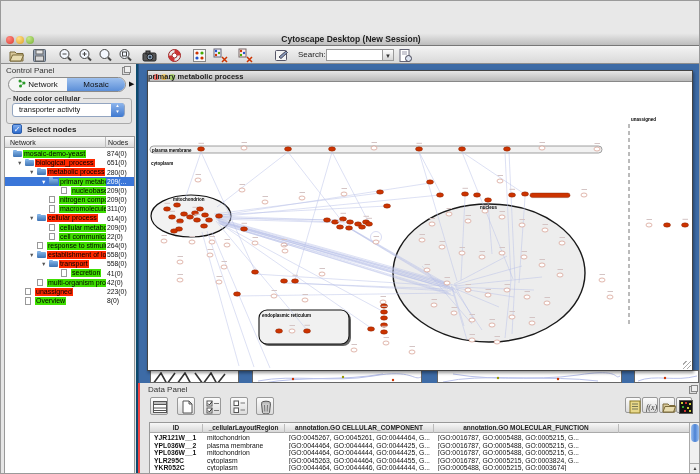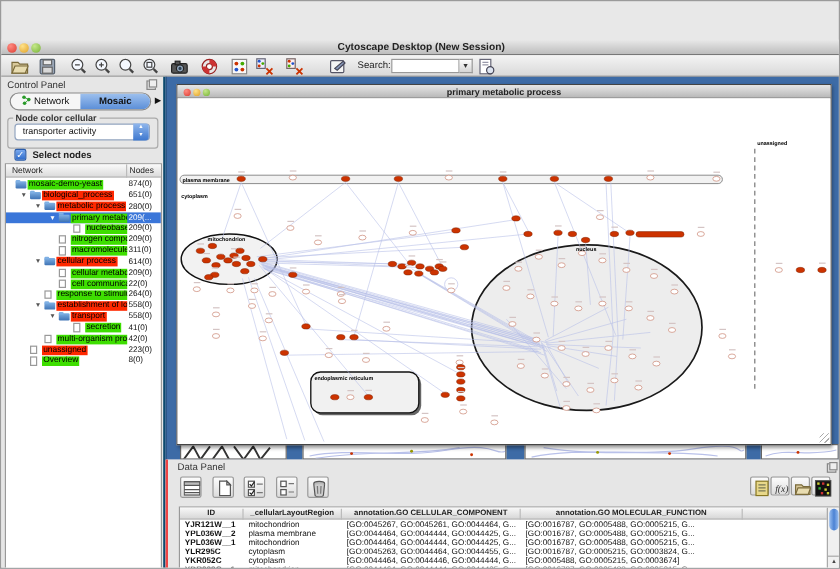--- a/index.html
+++ b/index.html
@@ -16,21 +16,21 @@
 #search-label { position:absolute; left:297px; top:4px; font-size:8px; color:#222; }
 #search-combo { position:absolute; left:325px; top:2.5px; width:57px; height:12px; background:#fff; border:1px solid #999; }
 #search-arrow { position:absolute; left:382px; top:2.5px; width:11px; height:12px; background:linear-gradient(#fdfdfd,#d5d5d5); border:1px solid #999; border-left:none; font-size:6px; color:#333; text-align:center; line-height:12px; }
 
 #controlpanel { left:0; top:31px; width:137px; height:432px; background:#e6e6e6; border-right:2px solid #0c4a6e; }
 #cp-title { position:absolute; left:5px; top:2px; font-size:8px; color:#333; }
 .floaticon { position:absolute; width:8px; height:8px; border:1px solid #888; background:#ddd; }
 .floaticon:after { content:""; position:absolute; right:-2px; top:-2px; width:5px; height:5px; border:1px solid #888; background:#eee; }
 #cp-tabs { position:absolute; left:7px; top:13px; width:118px; height:15px; border:1px solid #8a8a8a; border-radius:8px; background:#f6f6f6; display:flex; overflow:hidden; }
 #cp-tabs .seg { flex:1; font-size:8px; text-align:center; line-height:13px; color:#111; position:relative; }
-#cp-tabs .seg.sel { background:linear-gradient(#9dc0ee,#5c8fd8); font-weight:bold; }
+#cp-tabs .seg.sel { background:linear-gradient(#9dc0ee,#5c8fd8); font-weight:normal; }
 #cp-tab-arrow { position:absolute; left:128px; top:16px; font-size:7px; color:#111; }
 #groupbox { position:absolute; left:5px; top:34px; width:126px; height:26px; border:1px solid #aaa; border-radius:3px; }
 #groupbox-label { position:absolute; left:10px; top:30px; font-size:7.5px; font-weight:bold; color:#333; background:#e6e6e6; padding:0 2px; }
 #combo { position:absolute; left:11px; top:39px; width:113px; height:14px; background:#fff; border:1px solid #93a5c0; border-radius:3px; font-size:7.5px; line-height:12px; padding-left:6px; color:#111; }
 #combo-stepper { position:absolute; right:0; top:-1px; width:13px; height:14px; border-radius:0 3px 3px 0; background:linear-gradient(#8fb6ec,#3e78cf); color:#fff; font-size:4.5px; line-height:6px; text-align:center; }
 #checkbox { position:absolute; left:11px; top:60px; width:10px; height:10px; border-radius:2px; background:linear-gradient(#79a9ee,#2e6bcc); border:1px solid #2a5cab; color:#fff; font-size:8px; line-height:9px; text-align:center; }
 #checkbox-label { position:absolute; left:26px; top:61px; font-size:8px; font-weight:bold; color:#222; }
 #tree-box { position:absolute; left:3px; top:72px; width:131px; height:355px; background:#fff; border:1px solid #999; }
 #tree-header { position:absolute; left:0; top:0; width:100%; height:11px; background:linear-gradient(#fafafa,#dcdcdc); border-bottom:1px solid #aaa; font-size:7px; color:#222; }
 #tree-header .h1 { position:absolute; left:5px; top:1.5px; }
@@ -46,21 +46,21 @@
 .ticon-file { position:absolute; top:1px; width:6px; height:7.5px; background:#fff; border:1px solid #999; }
 .tlabel { position:absolute; top:1px; font-size:7px; line-height:8px; color:#000; padding:0 1px; white-space:nowrap; overflow:hidden; }
 .tcount { position:absolute; left:102px; top:1.2px; font-size:6.8px; line-height:8px; color:#111; white-space:nowrap; }
 .trow.sel .tcount { color:#fff; }
 
 #desktop { left:137px; top:31px; width:563px; height:319px; background:#3d6ba6; border-left:1px solid #28517f; }
 .peek { position:absolute; top:306px; height:13px; background:#fff; border:1px solid #666; overflow:hidden; }
 
 #netwin { position:absolute; left:8px; top:6px; width:546px; height:301px; background:#fff; border:1px solid #444; box-shadow:1px 2px 3px rgba(0,0,0,.4); }
 #netwin-titlebar { position:absolute; left:0; top:0; width:100%; height:11px; background:linear-gradient(#e6e6e6,#b9b9b9); border-bottom:1px solid #888; }
-#netwin-titlebar .title { position:absolute; width:100%; text-align:center; font-size:7.5px; font-weight:bold; color:#222; line-height:11px; }
+#netwin-titlebar .title { position:absolute; width:100%; font-size:7.5px; font-weight:bold; color:#222; line-height:11px; }
 .tlight2 { position:absolute; top:2.5px; width:6px; height:6px; border-radius:50%; }
 #canvas { position:absolute; left:0; top:11px; width:544px; height:288px; background:#fff; }
 #net-svg text { font-family:"Liberation Sans",sans-serif; }
 #netwin-grip { position:absolute; right:1px; bottom:1px; width:8px; height:8px;
   background:repeating-linear-gradient(135deg,transparent 0,transparent 2px,#aaa 2px,#aaa 3px); }
 
 #datapanel { left:137px; top:350px; width:563px; height:113px; background:#e6e6e6; border-left:2px solid #ef4444; }
 #dp-title { position:absolute; left:8px; top:2px; font-size:8px; color:#333; }
 .dbtn { position:absolute; top:14px; width:18px; height:18px; background:linear-gradient(#fcfcfc,#dcdcdc); border:1px solid #999; border-radius:2px; }
 .dbtn svg { position:absolute; left:1.5px; top:1.5px; }

